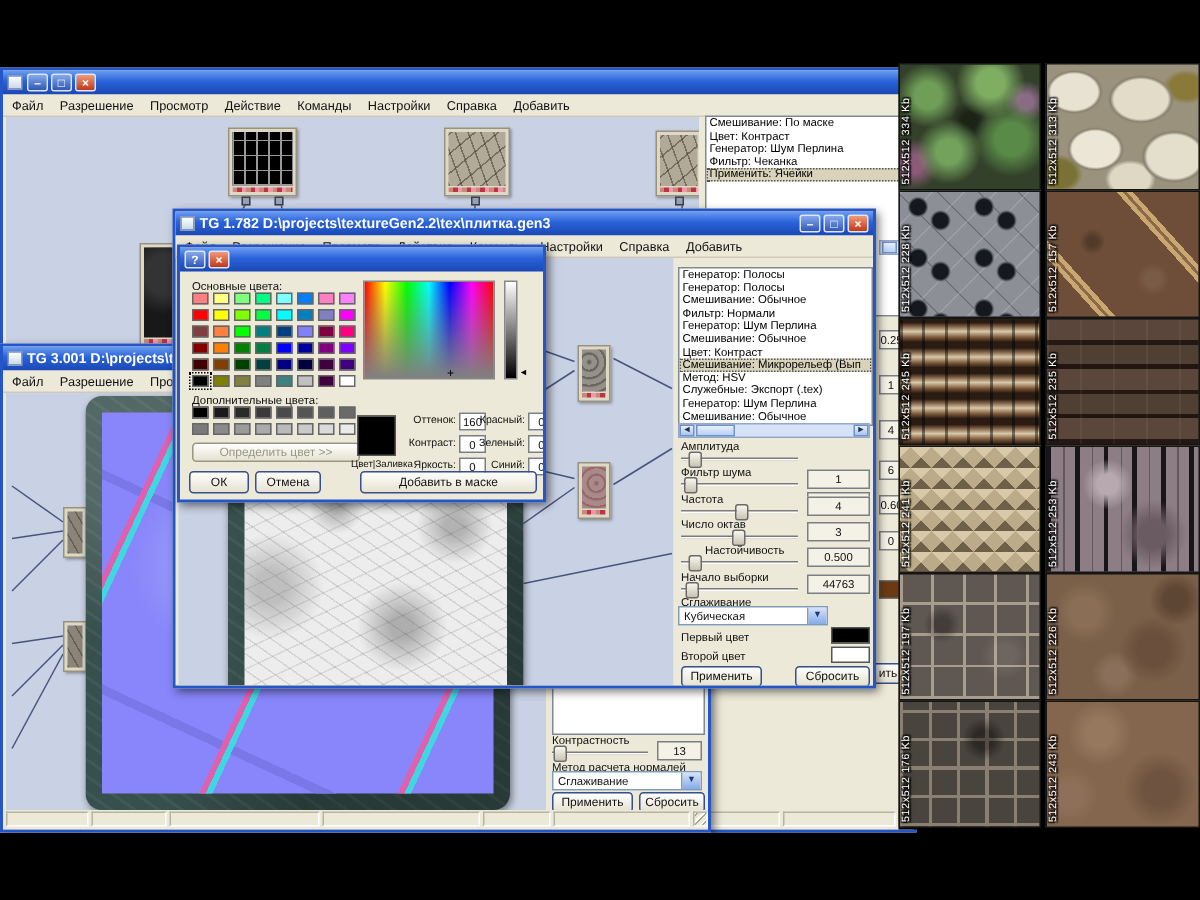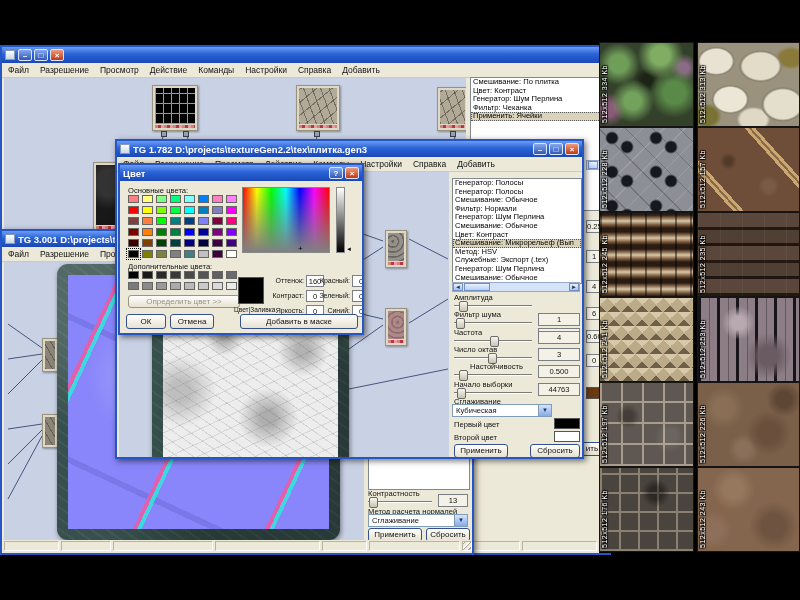--- a/index.html
+++ b/index.html
@@ -219,21 +219,21 @@
       </div>
       <div class="node" style="left:89px;top:84px;width:34px;height:70px">
         <div class="nthumb nt-dark"></div>
         <div class="nstrip"></div>
         <div class="pin" style="left:5px;bottom:-7px"></div>
         <div class="pin" style="right:5px;bottom:-7px"></div>
       </div>
     </div>
     <div class="panel" style="left:464px;top:31px;width:143px;height:463px"></div>
     <div class="lb" style="left:468px;top:30px;width:134px;height:132px">
-        <div class="list-item">Смешивание: По плитка</div>
+        <div class="list-item">Смешивание: По маске</div>
         <div class="list-item">Цвет: Контраст</div>
         <div class="list-item">Генератор: Шум Перлина</div>
         <div class="list-item">Фильтр: Чеканка</div>
         <div class="list-item sel">Применить: Ячейки</div>
       </div>
     <div class="hscroll" style="left:584px;top:113px;width:17px">
         <span class="hthumb" style="width:10px"></span>
       </div>
     <div id="edge1">
         <div class="vbox" style="left: 584px; top: 173px; width: 16px; height: 13px;">0.25</div>
@@ -426,21 +426,20 @@
     <div class="plabel" style="left:337px;top:279px">Первый цвет</div>
     <div class="swpatch" style="left: 437px; top: 277px; width: 26px; height: 11px; background: rgb(0, 0, 0);" id="w2c1"></div>
     <div class="plabel" style="left:337px;top:292px">Второй цвет</div>
     <div class="swpatch" style="left: 437px; top: 290px; width: 26px; height: 11px; background: rgb(255, 255, 255);" id="w2c2"></div>
     <div class="btn" style="left:337px;top:303px;width:54px;height:14px">Применить</div>
     <div class="btn" style="left:413px;top:303px;width:50px;height:14px">Сбросить</div>
   </div>
 
   <div class="win" id="cdlg" style="left:118px;top:163px;width:246px;height:172px">
     <div class="tbar">
-      <span class="ttxt">Цвет</span>
       <span class="tbtns">
         <span class="tb">?</span>
         <span class="tb close">×</span>
       </span>
     </div>
     <div class="plabel" style="left:8px;top:21px">Основные цвета:</div>
     <div class="swgrid" style="left:8px;top:30px">
         <div class="swatch" style="background: rgb(255, 128, 128);"></div>
         <div class="swatch" style="background: rgb(255, 255, 128);"></div>
         <div class="swatch" style="background: rgb(128, 255, 128);"></div>

